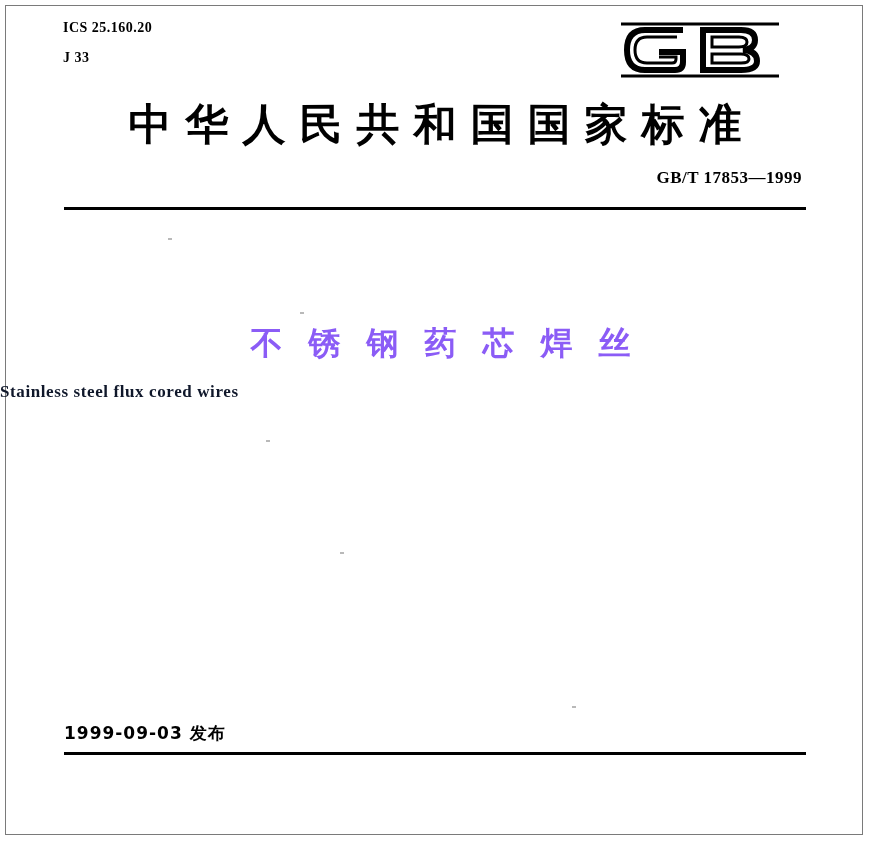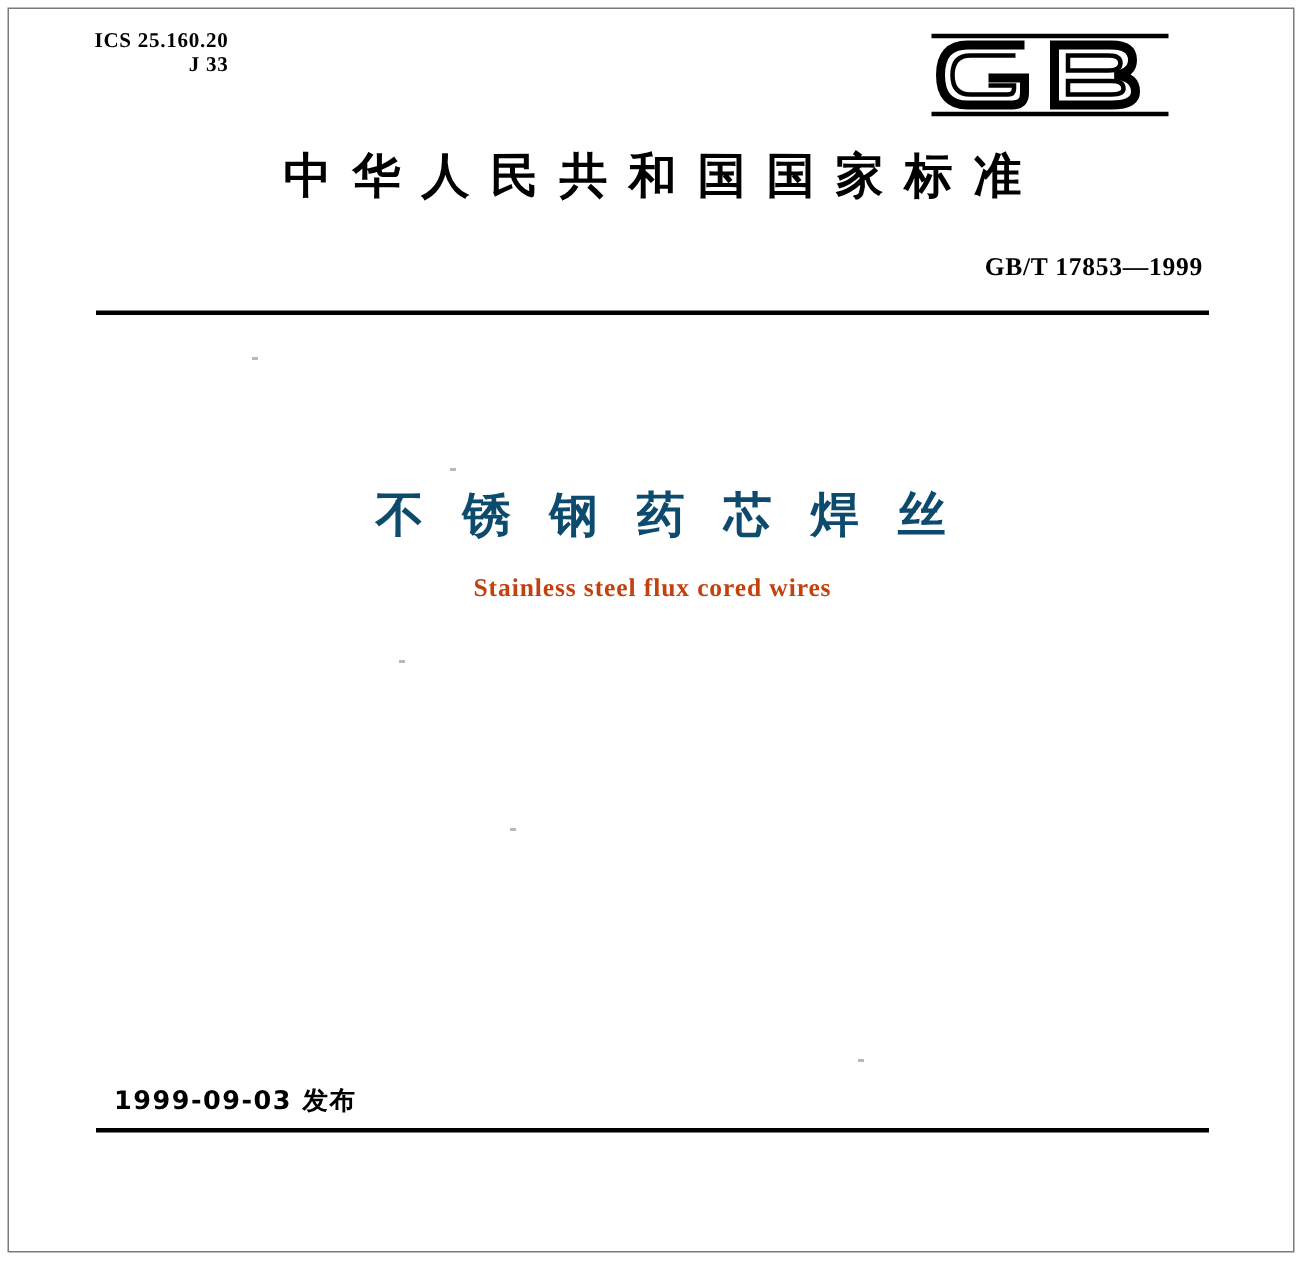--- a/index.html
+++ b/index.html
@@ -36,22 +36,21 @@
     font-family: "Liberation Serif", serif;
     font-weight: bold;
     font-size: 14px;
     line-height: 15px;
     letter-spacing: 0.5px;
     color: #000;
     white-space: nowrap;
   }
   .ics-block .ics-line2 {
     display: block;
-    margin-top: 1px;
-    text-align: right;
+    margin-top: 15px;
   }
 
   
   .gb-logo {
     position: absolute;
     right: 80px;
     top: 14px;
     width: 175px;
     height: 72px;
   }
@@ -59,21 +58,21 @@
 
   
   .nat-title {
     position: absolute;
     left: 0;
     right: 0;
     top: 96px;
     text-align: center;
     font-family: "DejaVu Sans", sans-serif;
     font-weight: bold;
-    font-size: 32px;
+    font-size: 43px;
     letter-spacing: 14px;
     color: #000;
     padding-left: 14px;
     white-space: nowrap;
   }
 
   
   .std-number {
     position: absolute;
     right: 68px;
@@ -100,55 +99,53 @@
     position: absolute;
     left: 0;
     right: 0;
     top: 322px;
     text-align: center;
     font-family: "DejaVu Sans", sans-serif;
     font-weight: bold;
     font-size: 32px;
     letter-spacing: 26px;
     padding-left: 37px;
-    color: #0c4a6e;
+    color: #8b5cf6;
     white-space: nowrap;
   }
 
   
   .doc-title-en {
     position: absolute;
     left: 0;
     right: 0;
     top: 382px;
-    text-align: center;
     font-family: "Liberation Serif", serif;
     font-weight: bold;
     font-size: 17px;
     letter-spacing: 0.6px;
-    color: #c2410c;
+    color: #0f172a;
     white-space: nowrap;
   }
 
   
   .speck {
     position: absolute;
     background: #b9b9b9;
     width: 4px;
     height: 2px;
   }
 
   
   .footer-dates {
     position: absolute;
     left: 64px;
     right: 64px;
     top: 722px;
     height: 24px;
-    margin-left: 12px;
   }
   .date-issue {
     position: absolute;
     left: 0;
     top: 0;
     font-family: "DejaVu Sans", sans-serif;
     font-weight: bold;
     font-size: 17px;
     letter-spacing: 1px;
     color: #000;

